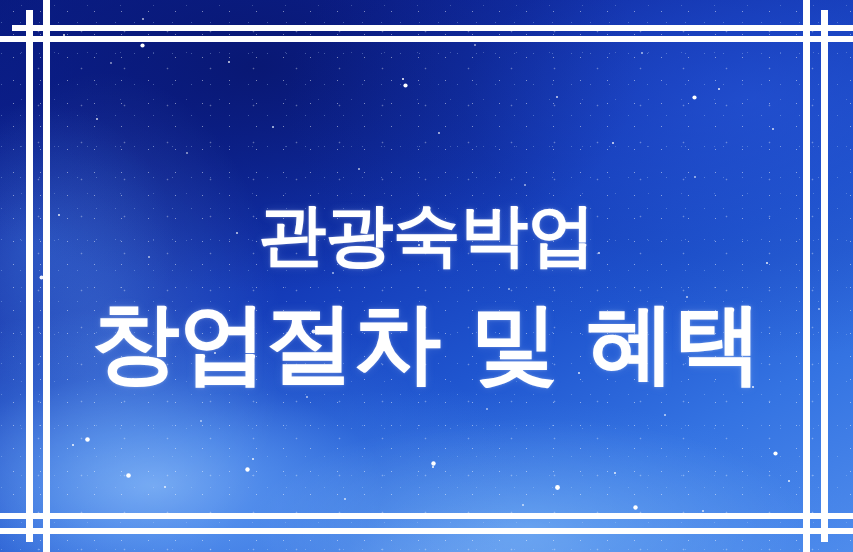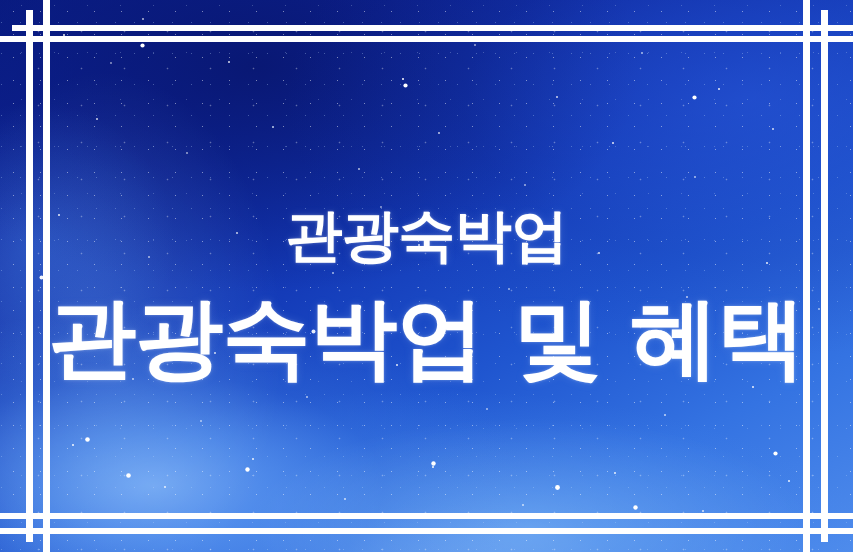--- a/index.html
+++ b/index.html
@@ -149,21 +149,21 @@
     color: #ffffff;
     font-weight: bold;
     line-height: 1.0;
     white-space: nowrap;
     text-align: center;
     letter-spacing: -0.01em;
     text-shadow:
       0 0 3px rgba(255,255,255,0.30),
       0 0 10px rgba(170,205,255,0.18);
   }
-  .line-1 { font-size: 57px; margin-top: 36px; }
+  .line-1 { font-size: 68px; margin-top: 36px; }
   .line-2 { font-size: 88px; }
 </style>
 </head>
 <body>
 
 <div id="card">
 
   <div class="bg-base"></div>
   <div class="bg-nebula"></div>
   <div class="bg-dust"></div>
@@ -197,16 +197,16 @@
 
     <span style="left:26px;  top:513px; width:7px;  height:29px;"></span>
     <span style="left:0;     top:528px; width:50px; height:6px;"></span>
 
     <span style="left:821px; top:513px; width:7px;  height:29px;"></span>
     <span style="left:803px; top:528px; width:50px; height:6px;"></span>
   </div>
 
   <div class="title-wrap">
     <div class="title-line line-1">관광숙박업</div>
-    <div class="title-line line-2">관광숙박업 및 혜택</div>
+    <div class="title-line line-2">창업절차 및 혜택</div>
   </div>
 
 </div>
 
 </body></html>

